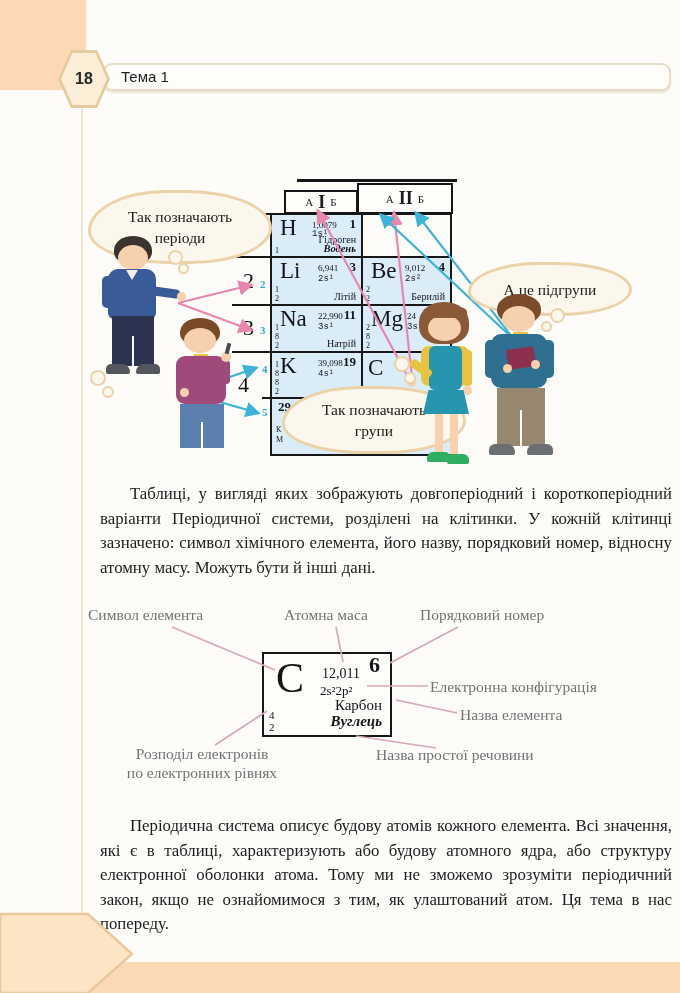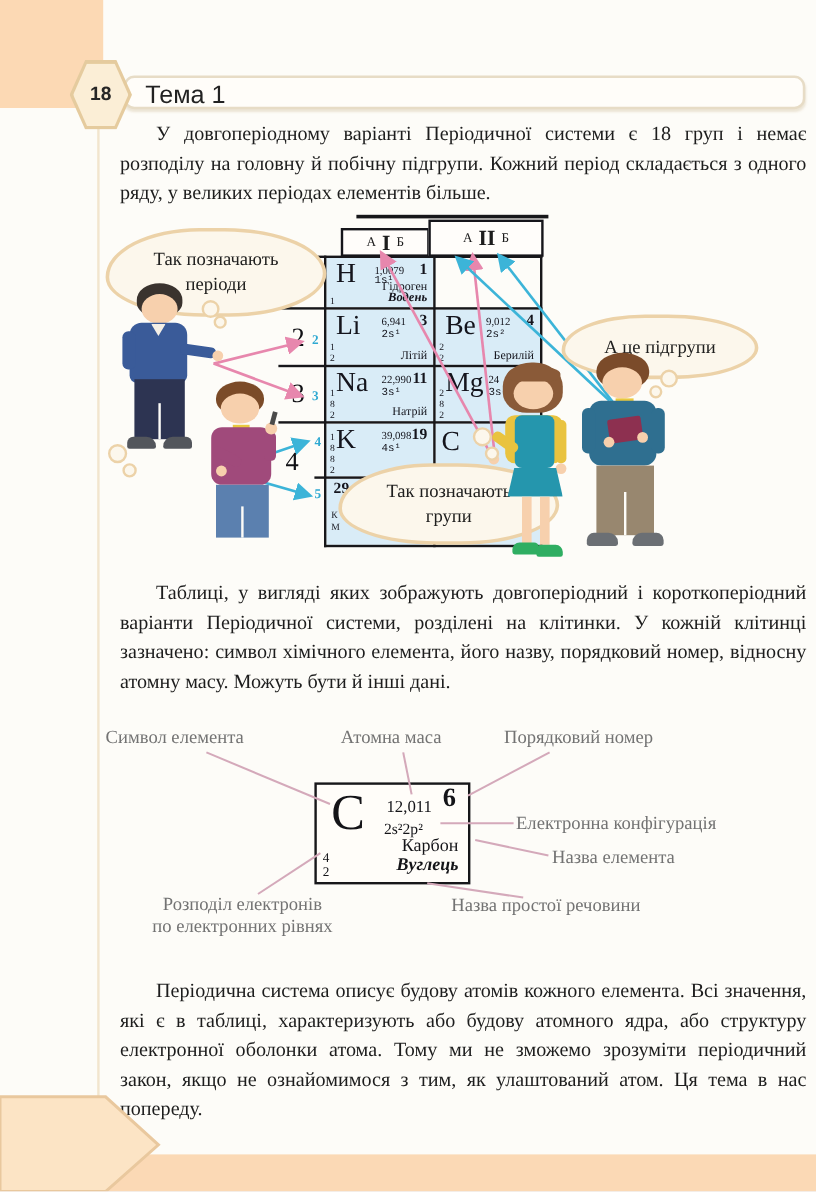--- a/index.html
+++ b/index.html
@@ -11,21 +11,21 @@
   .hexwrap{left:58px;top:50px;width:52px;height:58px;}
   .hex-o{position:absolute;inset:0;background:#e5cb9e;
          clip-path:polygon(25% 0%,75% 0%,100% 50%,75% 100%,25% 100%,0% 50%);}
   .hex-i{position:absolute;inset:3px;background:#fbeed6;
          clip-path:polygon(25% 0%,75% 0%,100% 50%,75% 100%,25% 100%,0% 50%);}
   .hex-num{position:absolute;inset:0;display:flex;align-items:center;justify-content:center;
            font-family:"Liberation Sans",sans-serif;font-weight:bold;font-size:16px;color:#262626;}
   .tab{left:103px;top:63px;width:568px;height:28px;border:2px solid #e7dcc6;border-radius:9px;
        background:#fffdf9;box-shadow:0 2px 2px rgba(205,185,150,.35);box-sizing:border-box;}
   .tab-label{position:absolute;left:16px;top:3px;font-family:"Liberation Sans",sans-serif;
-             font-size:21px;color:#222;}
+             font-size:15px;color:#222;}
   .leftline{left:81px;top:104px;width:2px;height:830px;background:#f2e5ce;}
   
   .para{width:572px;left:100px;font-size:16.8px;line-height:24.6px;text-align:justify;
         text-indent:30px;color:#1d1d1d;}
   
   .ln{position:absolute;background:#17171a;z-index:2;}
   .cell{position:absolute;background:#d9ecf7;z-index:1;}
   .cell span{position:absolute;color:#14141c;}
   .sym{left:8px;top:0;font-size:23px;}
   .mass{left:46px;top:5px;font-size:9px;}
@@ -65,21 +65,20 @@
   <div class="abs leftline"></div>
   <div class="abs tab">
     <span class="tab-label">Тема 1</span>
   </div>
   <div class="abs hexwrap">
     <div class="hex-o"></div>
     <div class="hex-i"></div>
     <div class="hex-num">18</div>
   </div>
 
-  <div class="abs para" style="top:100px">У довгоперіодному варіанті Періодичної системи є 18 груп і немає розподілу на головну й побічну підгрупи. Кожний період складається з одного ряду, у великих періодах елементів більше.</div>
 
   <div class="ln" style="left:297px;top:179px;width:160px;height:2.5px"></div>
   <div class="ghbox" style="left:284px;top:190px;width:74px;height:24px">
     <span class="gh-a">А</span>
     <span class="gh-r">I</span>
     <span class="gh-b">Б</span>
   </div>
   <div class="ghbox" style="left:357px;top:183px;width:96px;height:31px">
     <span class="gh-a">А</span>
     <span class="gh-r">II</span>

